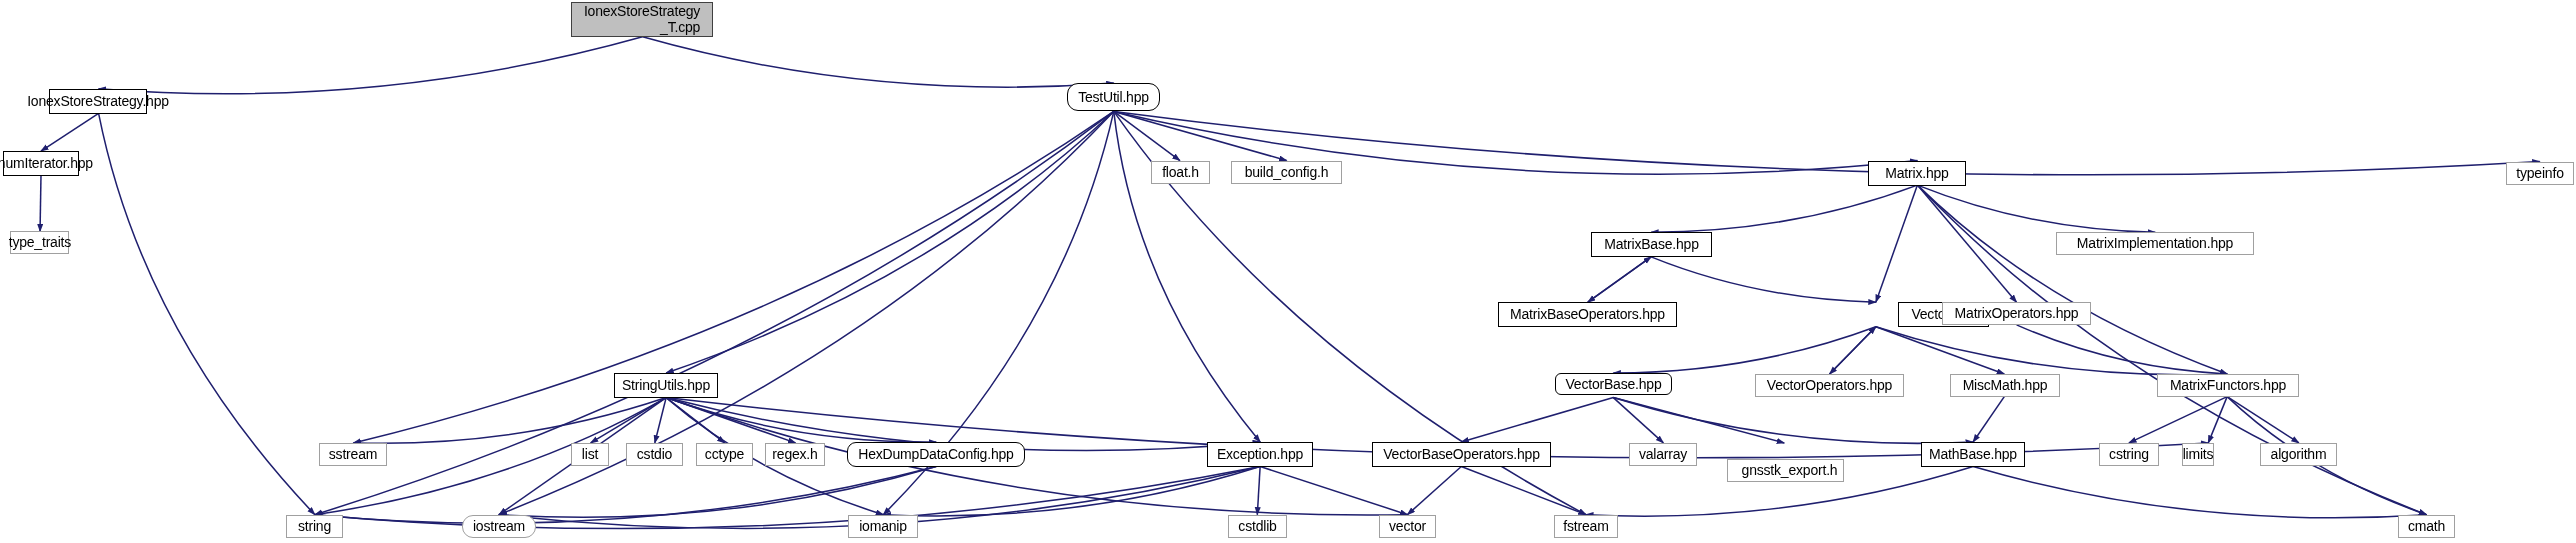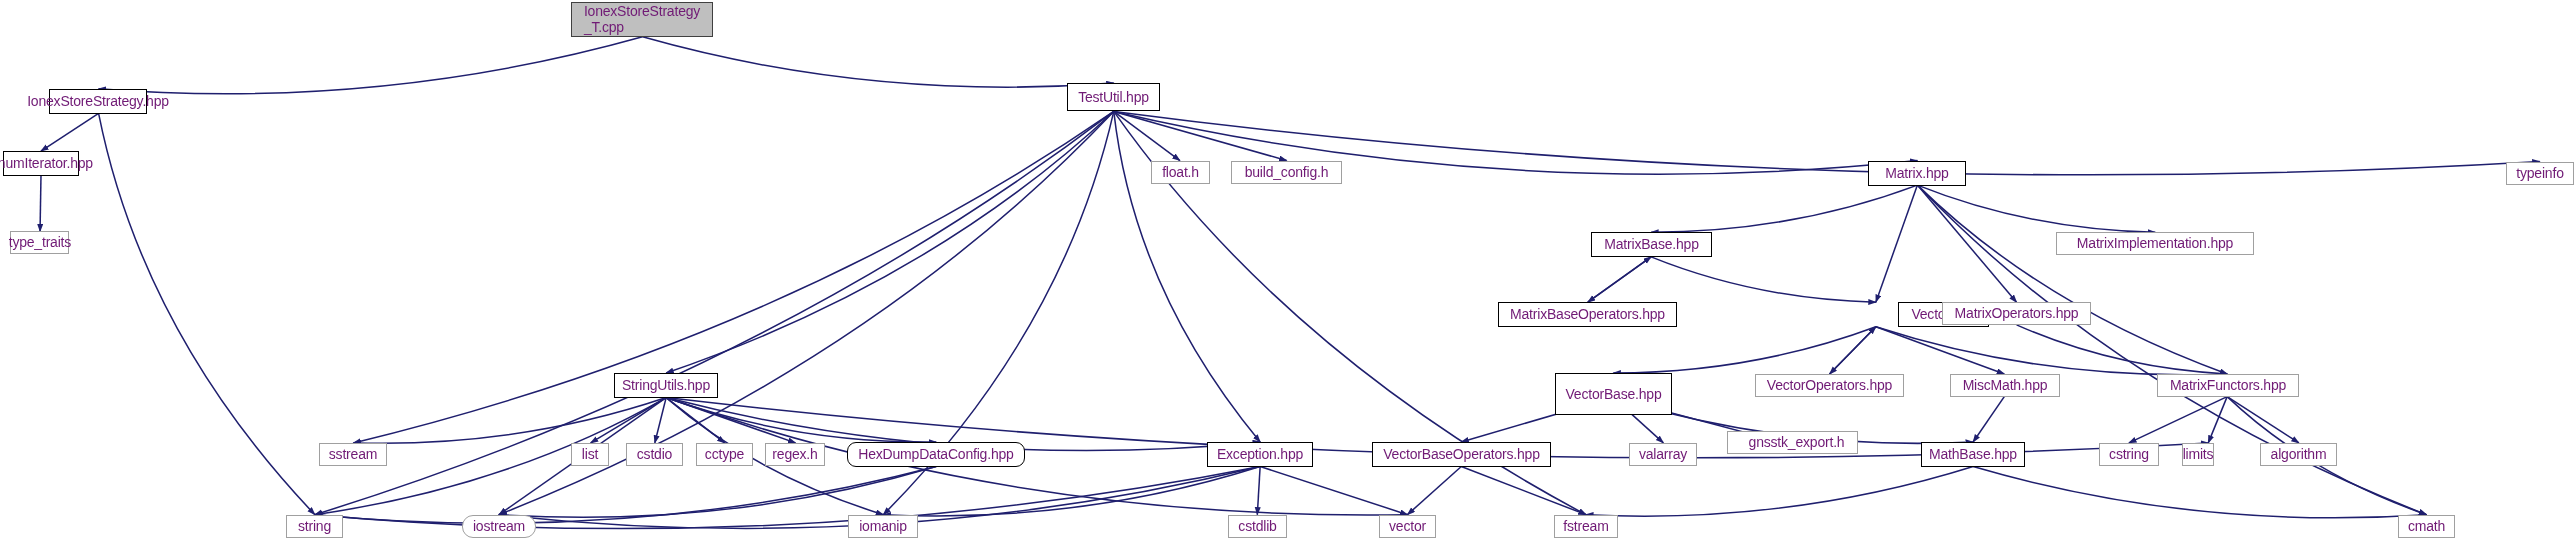--- a/index.html
+++ b/index.html
@@ -18,24 +18,24 @@
     width:2576px;
     height:543px;
     pointer-events:none;
   }
   .node{
     position:absolute;
     box-sizing:border-box;
     display:flex;
     align-items:center;
     justify-content:center;
-    text-align:left;
+    text-align:right;
     background:#ffffff;
     border:0.9px solid #a0a0a0;
-    color:#701a75;
+    color:#000000;
     font-size:14px;
     line-height:1.05;
     white-space:nowrap;
     letter-spacing:-0.2px;
     z-index:5;
   }
   .node.hdr{
     border:1.9px solid #000000;
   }
   .node.root{
@@ -117,47 +117,47 @@
         <path d="M1334,494 L1331,545" marker-end="url(#ah)"></path>
         <path d="M1334,494 Q939.16,590.428 528,545" marker-end="url(#ah)"></path>
         <path d="M1334,494 Q840.1147968236855,590.9073802211778 333,545" marker-end="url(#ah)"></path>
         <path d="M1334,494 L1490,545" marker-end="url(#ah)"></path>
         <path d="M1334,494 Q1142.66,554.612 935,545" marker-end="url(#ah)"></path>
       </g>
   </svg>
 <div class="node root" style="left: 571px; top: 1.9px; width: 142px; height: 35px;">IonexStoreStrategy
 _T.cpp</div>
     <div class="node hdr" style="left: 49px; top: 89px; width: 98px; height: 24.6px;">IonexStoreStrategy.hpp</div>
-    <div class="node hdr" style="left: 1067px; top: 83px; width: 93px; height: 28px;">TestUtil.hpp</div>
+    <div class="node hdr" style="left: 1067px; top: 83px; width: 93px; height: 28px; border-radius: 11px;">TestUtil.hpp</div>
     <div class="node hdr" style="left: 2.8px; top: 151px; width: 76px; height: 24.6px;">EnumIterator.hpp</div>
     <div class="node system" style="left: 10.4px; top: 231px; width: 59px; height: 23px;">type_traits</div>
     <div class="node system" style="left: 1151px; top: 161px; width: 59px; height: 23px;">float.h</div>
     <div class="node system" style="left: 1231px; top: 161px; width: 111px; height: 23px;">build_config.h</div>
     <div class="node hdr" style="left: 1868px; top: 161px; width: 98px; height: 24.6px;">Matrix.hpp</div>
     <div class="node system" style="left: 2506px; top: 162px; width: 68px; height: 23px;">typeinfo</div>
     <div class="node hdr" style="left: 1591px; top: 232px; width: 121px; height: 24.6px;">MatrixBase.hpp</div>
     <div class="node system" style="left: 2056px; top: 232px; width: 198px; height: 23px;">MatrixImplementation.hpp</div>
     <div class="node hdr" style="left: 1498px; top: 302px; width: 179px; height: 24.6px;">MatrixBaseOperators.hpp</div>
     <div class="node hdr" style="left: 1898px; top: 302px; width: 91px; height: 24.6px;">Vector.hpp</div>
     <div class="node system" style="left: 1942px; top: 302px; width: 149px; height: 23px;">MatrixOperators.hpp</div>
-    <div class="node hdr" style="left: 1555px; top: 373px; width: 117px; height: 42px;">VectorBase.hpp</div>
+    <div class="node hdr" style="left: 1555px; top: 373px; width: 117px; height: 22px; border-radius: 6px;">VectorBase.hpp</div>
     <div class="node system" style="left: 1755px; top: 374px; width: 149px; height: 23px;">VectorOperators.hpp</div>
     <div class="node system" style="left: 1950px; top: 374px; width: 110px; height: 23px;">MiscMath.hpp</div>
     <div class="node system" style="left: 2157px; top: 374px; width: 142px; height: 23px;">MatrixFunctors.hpp</div>
     <div class="node hdr" style="left: 614px; top: 373px; width: 104px; height: 24.6px;">StringUtils.hpp</div>
     <div class="node system" style="left: 319px; top: 443px; width: 68px; height: 23px;">sstream</div>
     <div class="node system" style="left: 571px; top: 443px; width: 38px; height: 23px;">list</div>
     <div class="node system" style="left: 626px; top: 443px; width: 57px; height: 23px;">cstdio</div>
     <div class="node system" style="left: 696px; top: 443px; width: 57px; height: 23px;">cctype</div>
     <div class="node system" style="left: 765px; top: 443px; width: 60px; height: 23px;">regex.h</div>
     <div class="node hdr" style="left: 847px; top: 442px; width: 178px; height: 24.6px; border-radius: 9px;">HexDumpDataConfig.hpp</div>
     <div class="node hdr" style="left: 1207px; top: 442px; width: 106px; height: 24.6px;">Exception.hpp</div>
     <div class="node hdr" style="left: 1372px; top: 442px; width: 179px; height: 24.6px;">VectorBaseOperators.hpp</div>
     <div class="node system" style="left: 1629px; top: 443px; width: 68px; height: 23px;">valarray</div>
-    <div class="node system" style="left: 1727px; top: 431px; width: 131px; height: 23px; padding-left: 8px;">gnsstk_export.h</div>
+    <div class="node system" style="left: 1727px; top: 459px; width: 117px; height: 23px; padding-left: 8px;">gnsstk_export.h</div>
     <div class="node hdr" style="left: 1921px; top: 442px; width: 104px; height: 24.6px;">MathBase.hpp</div>
     <div class="node system" style="left: 2099px; top: 443px; width: 60px; height: 23px;">cstring</div>
     <div class="node system" style="left: 2182px; top: 443px; width: 32px; height: 23px;">limits</div>
     <div class="node system" style="left: 2260px; top: 443px; width: 77px; height: 23px;">algorithm</div>
     <div class="node system" style="left: 286px; top: 515px; width: 57px; height: 23px;">string</div>
     <div class="node system" style="left: 462px; top: 515px; width: 74px; height: 23px; border-radius: 11px;">iostream</div>
     <div class="node system" style="left: 848px; top: 515px; width: 70px; height: 23px;">iomanip</div>
     <div class="node system" style="left: 1228px; top: 515px; width: 59px; height: 23px;">cstdlib</div>
     <div class="node system" style="left: 1379px; top: 515px; width: 57px; height: 23px;">vector</div>
     <div class="node system" style="left: 1554px; top: 515px; width: 64px; height: 23px;">fstream</div>

